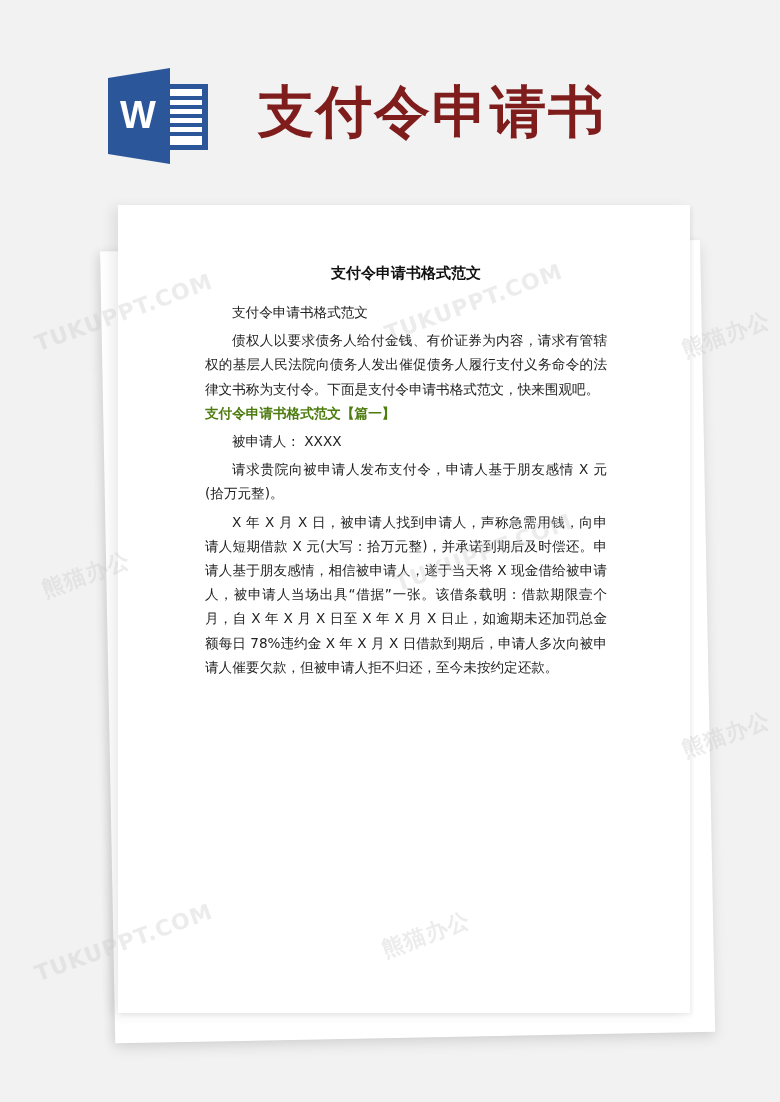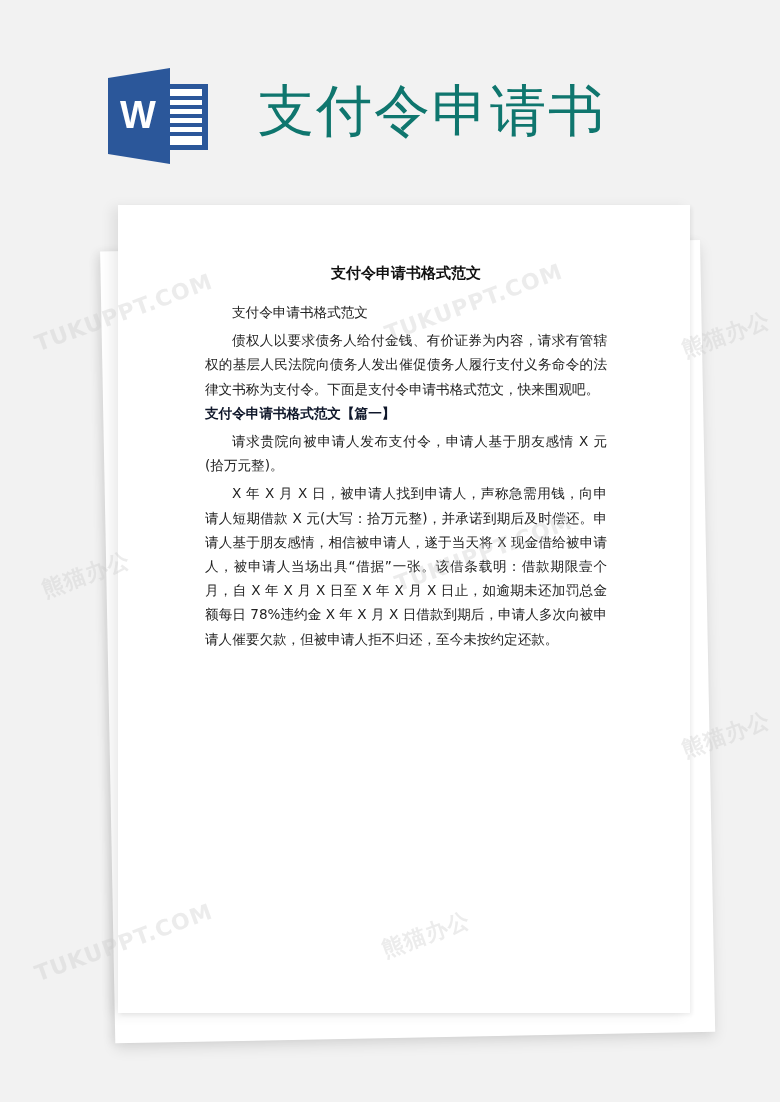--- a/index.html
+++ b/index.html
@@ -6,22 +6,22 @@
   body {
     width:780px; height:1102px; overflow:hidden; position:relative;
     background:#f2f2f2;
     font-family:"DejaVu Sans","Liberation Sans",sans-serif;
   }
   .header { position:absolute; left:0; top:0; width:780px; height:190px; }
   .word-icon { position:absolute; left:108px; top:68px; width:102px; height:96px; }
   .main-title {
     position:absolute; left:258px; top:76px; height:70px; line-height:70px;
     font-family:"DejaVu Serif","Liberation Serif",serif;
-    font-weight:normal; font-size:56px; letter-spacing:2px;
-    color:#0f766e; white-space:nowrap;
+    font-weight:bold; font-size:56px; letter-spacing:2px;
+    color:#7f1d1d; white-space:nowrap;
   }
   .sheet-back {
     position:absolute; left:100px; top:240px; width:600px; height:792px;
     background:#fff;
     transform:rotate(-1.1deg); transform-origin:100% 0;
     box-shadow:0 6px 14px rgba(0,0,0,0.10), -4px 0 10px rgba(0,0,0,0.06);
   }
   .page {
     position:absolute; left:118px; top:205px; width:572px; height:808px;
     background:#fff;
@@ -31,21 +31,21 @@
     position:absolute; left:87px; top:0; width:402px;
     color:#222; font-size:13.6px; line-height:24.2px;
   }
   .doc-title {
     position:absolute; left:0; top:56px; width:402px; text-align:center;
     font-weight:bold; font-size:15px; color:#111;
   }
   .body-text { position:absolute; left:0; top:95px; width:402px; }
   .body-text p { margin:0; text-align:justify; }
   .indent { text-indent:27px; }
-  .bold { font-weight:bold; color:#0f172a; }
+  .bold { font-weight:bold; color:#4d7c0f; }
   .gap { margin-top:4px !important; }
   .watermark {
     position:absolute; color:rgba(200,200,200,0.35); font-size:22px; font-weight:bold;
     transform:rotate(-20deg); white-space:nowrap; pointer-events:none;
     font-family:"DejaVu Sans",sans-serif; letter-spacing:1px;
   }
 </style>
 </head>
 <body>
 
@@ -70,20 +70,21 @@
 
 <div class="sheet-back"></div>
 
 <div class="page">
   <div class="doc">
     <div class="doc-title">支付令申请书格式范文</div>
     <div class="body-text">
       <p class="indent">支付令申请书格式范文</p>
       <p class="indent gap">债权人以要求债务人给付金钱、有价证券为内容，请求有管辖权的基层人民法院向债务人发出催促债务人履行支付义务命令的法律文书称为支付令。下面是支付令申请书格式范文，快来围观吧。</p>
       <p class="bold">支付令申请书格式范文【篇一】</p>
+      <p class="indent gap">被申请人： XXXX</p>
       <p class="indent gap">请求贵院向被申请人发布支付令，申请人基于朋友感情 X 元(拾万元整)。</p>
       <p class="indent gap">X 年 X 月 X 日，被申请人找到申请人，声称急需用钱，向申请人短期借款 X 元(大写：拾万元整)，并承诺到期后及时偿还。申请人基于朋友感情，相信被申请人，遂于当天将 X 现金借给被申请人，被申请人当场出具“借据”一张。该借条载明：借款期限壹个月，自 X 年 X 月 X 日至 X 年 X 月 X 日止，如逾期未还加罚总金额每日 78%违约金 X 年 X 月 X 日借款到期后，申请人多次向被申请人催要欠款，但被申请人拒不归还，至今未按约定还款。</p>
     </div>
   </div>
 </div>
 
 <div class="watermark" style="left:30px;top:300px;">TUKUPPT.COM</div>
 <div class="watermark" style="left:380px;top:290px;">TUKUPPT.COM</div>
 <div class="watermark" style="left:680px;top:320px;">熊猫办公</div>
 <div class="watermark" style="left:40px;top:560px;">熊猫办公</div>

